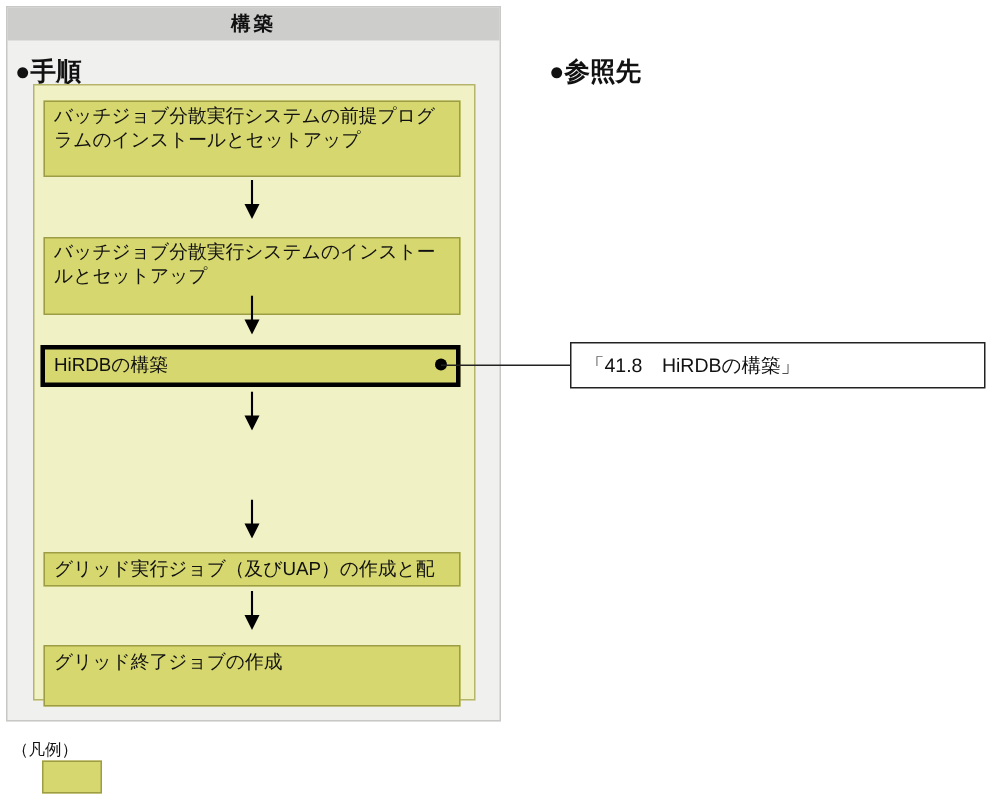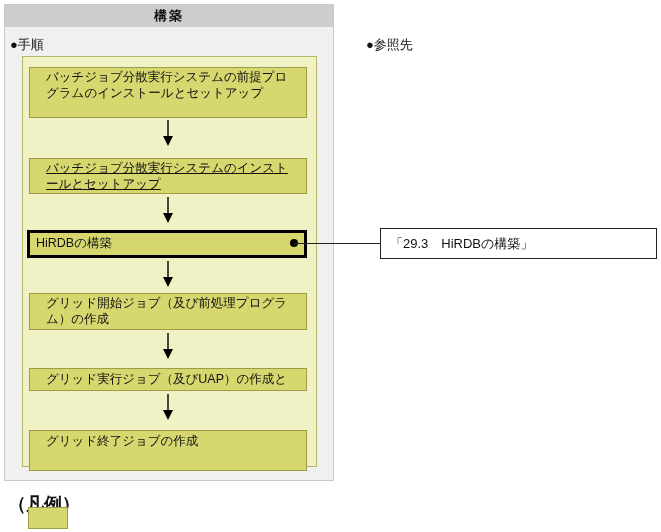--- a/index.html
+++ b/index.html
@@ -29,39 +29,39 @@
     border:1px solid var(--outer-border);
   }
   .header-bar{
     position:absolute;left:0;top:0;right:0;height:22px;
     background:var(--header-bar);
     display:flex;align-items:center;justify-content:center;
     font-size:13px;font-weight:bold;letter-spacing:2px;
   }
   .side-label{
     position:absolute;top:36px;
-    font-size:13px;font-weight:normal;white-space:nowrap;
+    font-size:17px;font-weight:bold;white-space:nowrap;
   }
   .proc-label{left:10px;}
   .ref-label{left:366px;text-align:right;}
   .inner-panel{
     position:absolute;left:22px;top:56px;width:295px;height:411px;
     background:var(--inner-panel);
     border:1px solid var(--inner-border);
   }
   .step{
     position:absolute;left:29px;width:278px;
     background:var(--step-fill);
     border:1px solid var(--step-border);
     font-size:12.5px;line-height:16px;
-    padding:1px 16px;
+    padding:1px 6px;
     overflow:hidden;
   }
   .step.s1{top:67px;height:51px;}
-  .step.s2{top:158px;height:36px;text-decoration:underline;}
+  .step.s2{top:158px;height:52px;}
   .step.s3{
     top:230px;height:28px;left:27px;width:280px;
     border:3px solid var(--highlight-border);
     line-height:20px;padding:0 6px;
   }
   .step.s4{top:293px;height:37px;}
   .step.s5{top:368px;height:23px;line-height:19px;}
   .step.s6{top:430px;height:41px;line-height:19px;}
   .arrow{
     position:absolute;left:162px;width:12px;height:26px;
@@ -79,21 +79,21 @@
     position:absolute;left:294px;top:243px;width:86px;height:1px;
     background:#222;
   }
   .ref-box{
     position:absolute;left:380px;top:228px;width:277px;height:31px;
     background:#ffffff;border:1px solid #222222;
     font-size:13px;line-height:29px;padding-left:9px;
     white-space:nowrap;overflow:hidden;
   }
   .legend-title{
-    position:absolute;left:8px;top:492px;font-size:18px;white-space:nowrap;font-weight:bold;
+    position:absolute;left:8px;top:492px;font-size:11px;white-space:nowrap;
   }
   .legend-swatch{
     position:absolute;left:28px;top:507px;width:40px;height:22px;
     background:var(--step-fill);
     border:1px solid var(--step-border);
   }
   .legend-text{
     position:absolute;left:74px;top:510px;font-size:13px;white-space:nowrap;
   }
 </style>
@@ -124,28 +124,27 @@
 
   <svg class="arrow a2" viewBox="0 0 12 26" xmlns="http://www.w3.org/2000/svg">
     <rect x="5.3" y="0" width="1.4" height="17" fill="#000"></rect>
     <polygon points="1,16 11,16 6,26" fill="#000"></polygon>
   </svg>
 
   <div class="step s3">HiRDBの構築</div>
 
   <div class="connector-dot"></div>
   <div class="connector-line"></div>
-  <div class="ref-box">「29.3　HiRDBの構築」</div>
+  <div class="ref-box">「41.8　HiRDBの構築」</div>
 
   <svg class="arrow a3" viewBox="0 0 12 26" xmlns="http://www.w3.org/2000/svg">
     <rect x="5.3" y="0" width="1.4" height="17" fill="#000"></rect>
     <polygon points="1,16 11,16 6,26" fill="#000"></polygon>
   </svg>
 
-  <div class="step s4">グリッド開始ジョブ（及び前処理プログラム）の作成</div>
 
   <svg class="arrow a4" viewBox="0 0 12 26" xmlns="http://www.w3.org/2000/svg">
     <rect x="5.3" y="0" width="1.4" height="17" fill="#000"></rect>
     <polygon points="1,16 11,16 6,26" fill="#000"></polygon>
   </svg>
 
   <div class="step s5">グリッド実行ジョブ（及びUAP）の作成と配置</div>
 
   <svg class="arrow a5" viewBox="0 0 12 26" xmlns="http://www.w3.org/2000/svg">
     <rect x="5.3" y="0" width="1.4" height="17" fill="#000"></rect>

